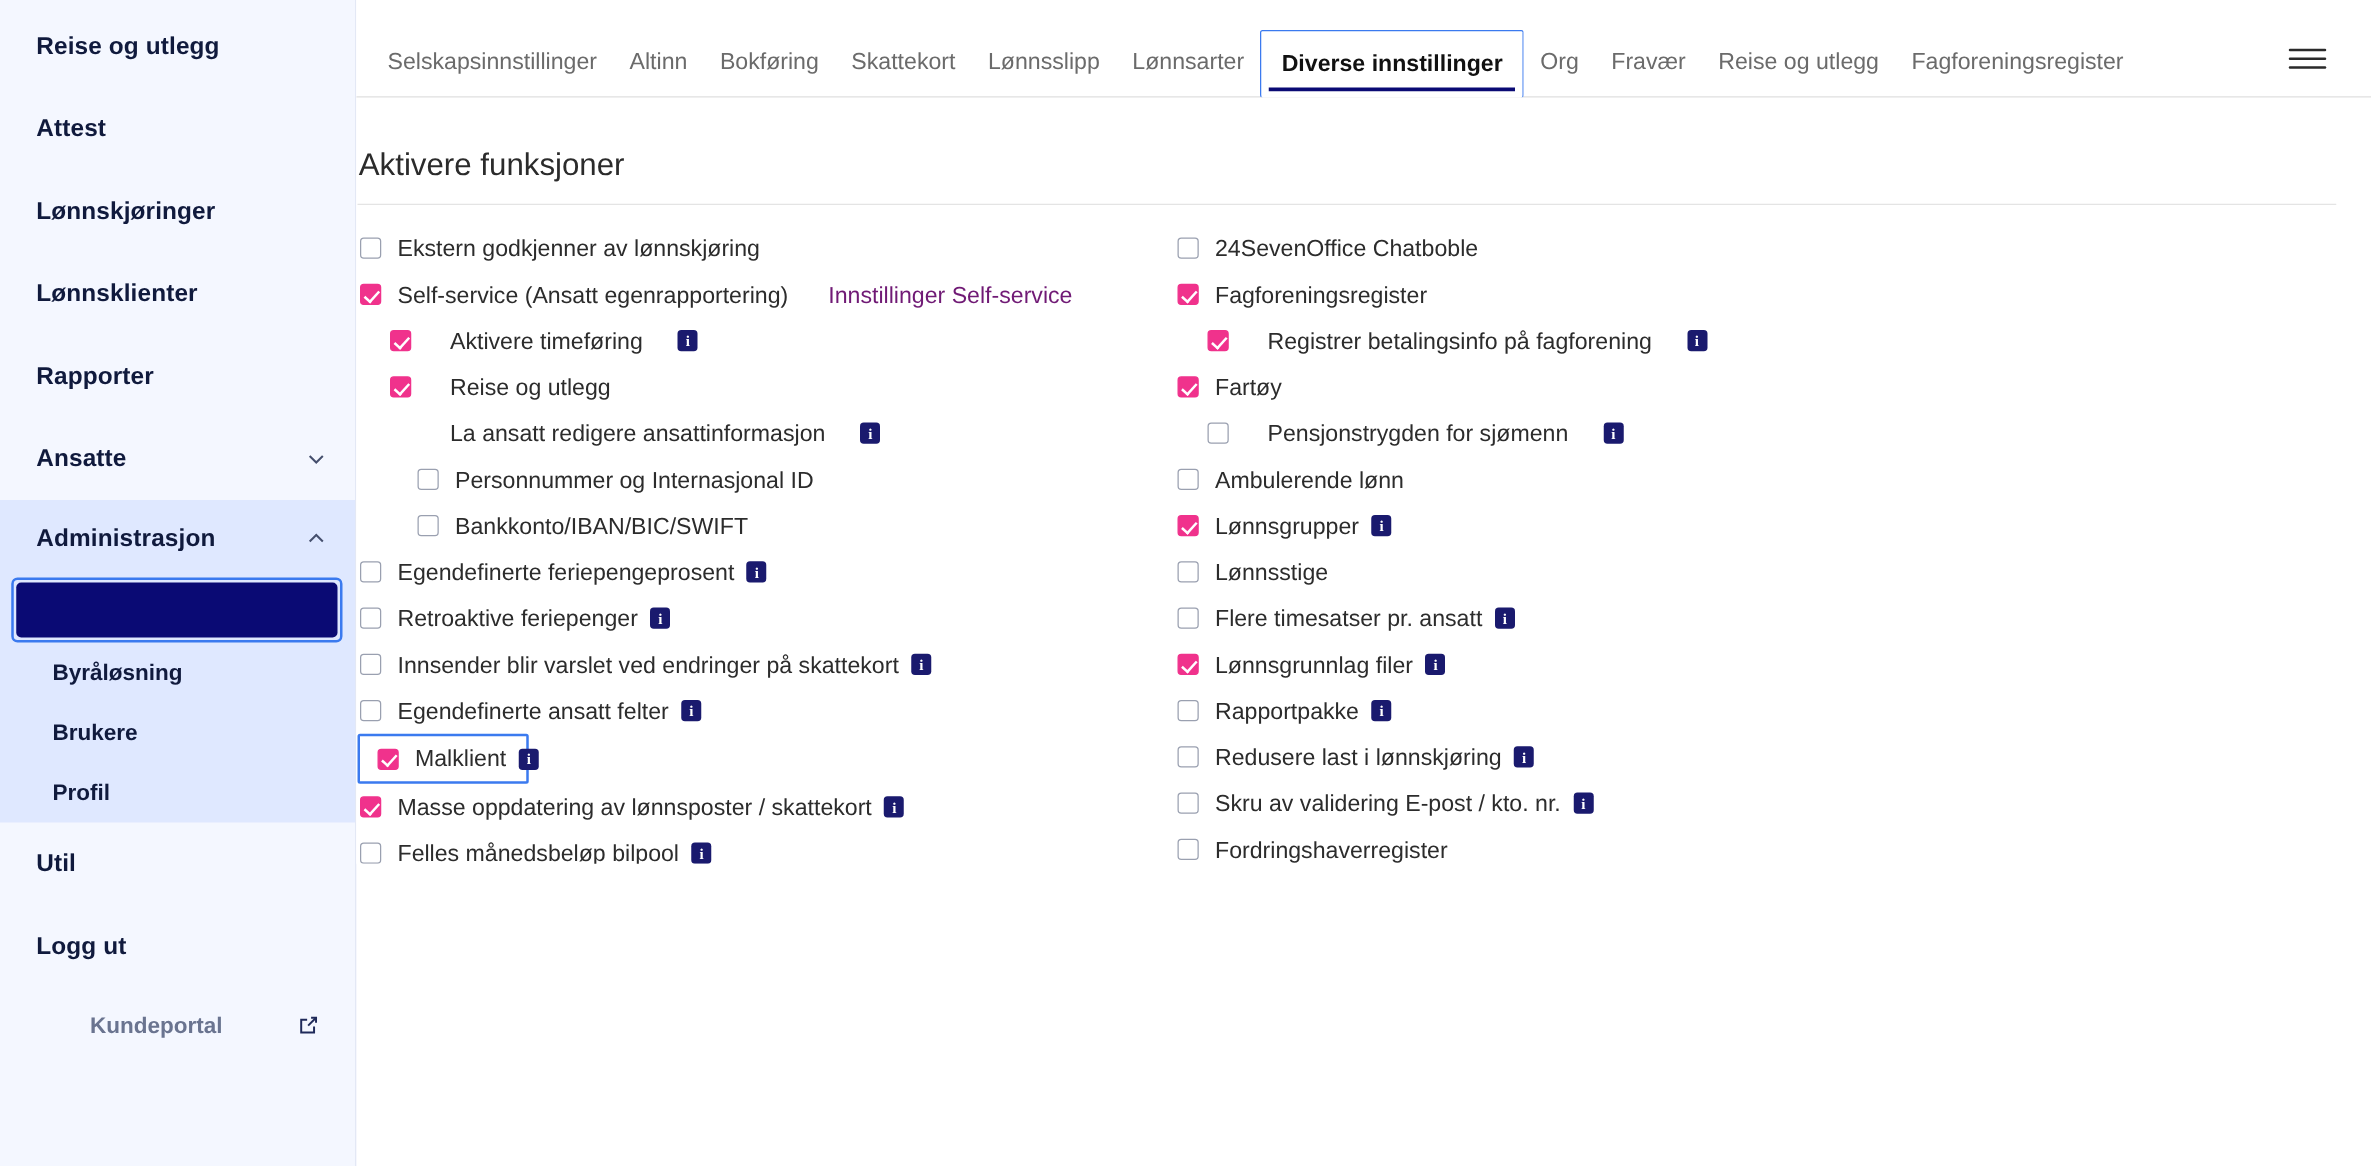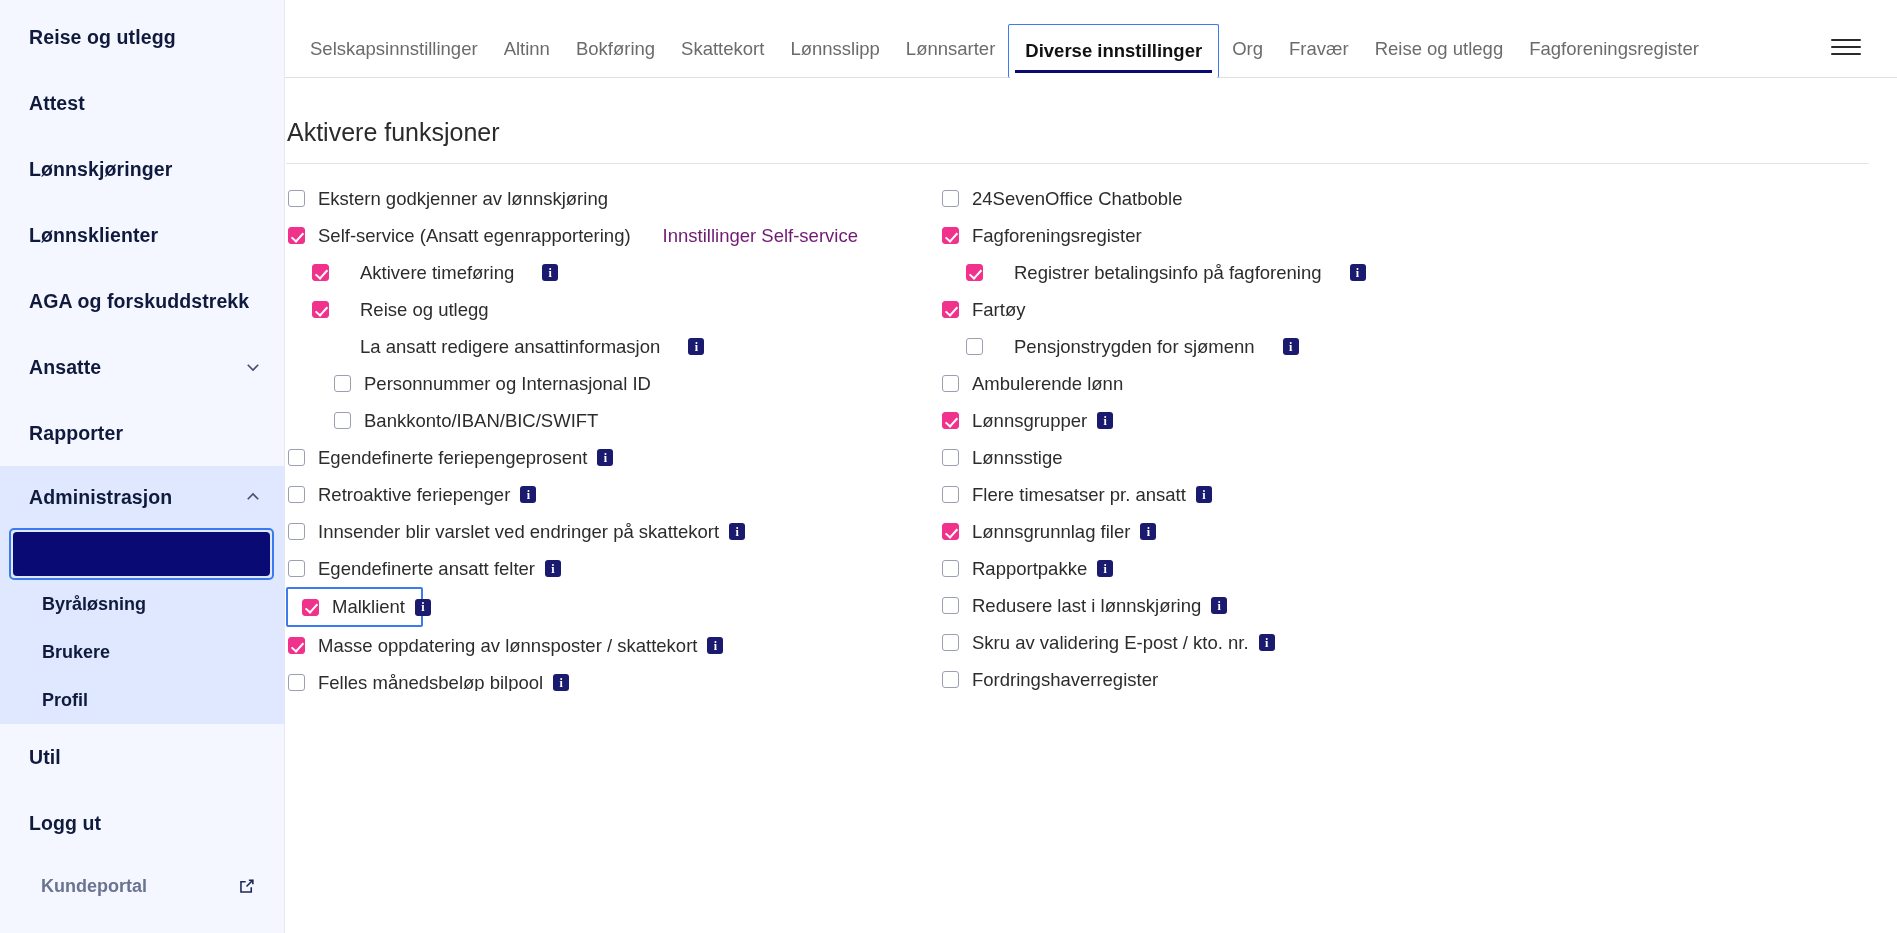--- a/index.html
+++ b/index.html
@@ -80,21 +80,21 @@
     height: 100%;
     display: flex;
     align-items: center;
     padding-left: 30px;
     font-size: 18px;
     font-weight: 700;
   }
   .nav-footer {
     display: flex;
     align-items: center;
-    padding-left: 41px;
+    padding-left: 72px;
     padding-right: 28px;
     height: 60px;
     font-size: 18px;
     font-weight: 700;
     color: #6a7490;
     cursor: pointer;
   }
   .nav-footer .ext {
     margin-left: auto;
     width: 19px; height: 19px;
@@ -303,30 +303,27 @@
         <div class="nav-item">
           <span>Attest</span>
         </div>
         <div class="nav-item">
           <span>Lønnskjøringer</span>
         </div>
         <div class="nav-item">
           <span>Lønnsklienter</span>
         </div>
         <div class="nav-item">
-          <span>AGA og forskuddstrekk</span>
+          <span>Rapporter</span>
         </div>
         <div class="nav-item">
           <span>Ansatte</span>
           <svg class="chev" viewBox="0 0 24 24" fill="none" stroke="currentColor" stroke-width="2.2">
             <path d="M5 9l7 7 7-7"></path>
           </svg>
-        </div>
-        <div class="nav-item">
-          <span>Rapporter</span>
         </div>
       </div>
     <div class="nav-group">
       <div class="nav-item">
         <span>Administrasjon</span>
         <svg class="chev" viewBox="0 0 24 24" fill="none" stroke="currentColor" stroke-width="2.2">
             <path d="M5 15l7-7 7 7"></path>
           </svg>
       </div>
       <div id="nav-subs">

